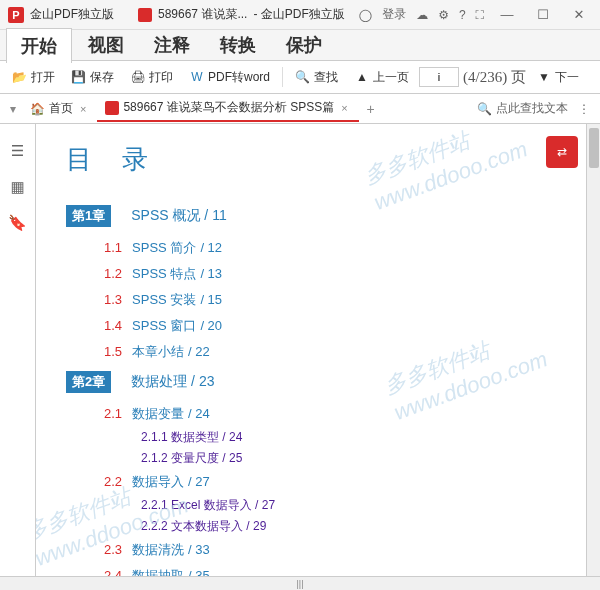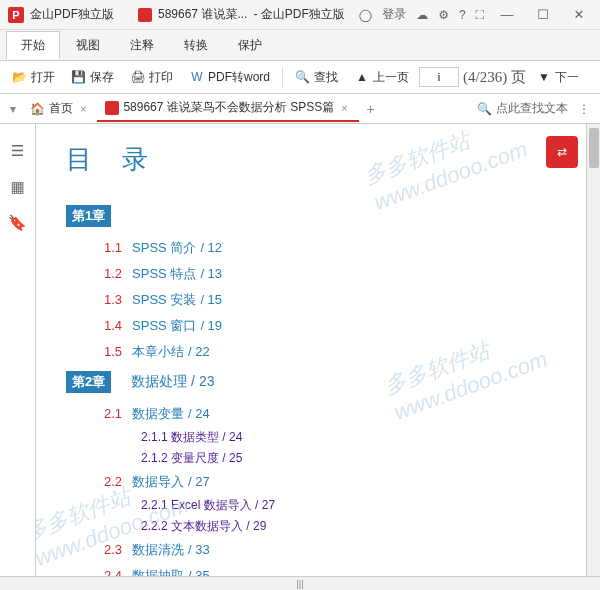--- a/index.html
+++ b/index.html
@@ -4,21 +4,21 @@
 <style>
 * { box-sizing: border-box; margin: 0; padding: 0; font-family: "Microsoft YaHei", sans-serif; }
 body { width: 600px; height: 590px; background: #f5f5f5; overflow: hidden; font-size: 12px; color: #333; }
 .titlebar { height: 30px; background: #f5f5f5; display: flex; align-items: center; padding: 0 8px; border-bottom: 1px solid #ddd; }
 .titlebar .left { display: flex; align-items: center; gap: 6px; flex: 1; }
 .logo { width: 16px; height: 16px; background: #d92b2b; border-radius: 2px; color: white; font-size: 11px; text-align: center; line-height: 16px; font-weight: bold; }
 .pdf-icon { width: 14px; height: 14px; background: #d92b2b; border-radius: 2px; display: inline-block; }
 .titlebar .right { display: flex; align-items: center; gap: 10px; color: #666; }
 .win-btn { width: 26px; text-align: center; cursor: pointer; font-size: 13px; }
 .menubar { height: 30px; background: #f5f5f5; display: flex; align-items: center; padding: 0 6px; gap: 2px; }
-.menu-item { padding: 5px 14px; cursor: pointer; font-size: 12px; }
+.menu-item { padding: 5px 14px; cursor: pointer; font-size: 18px; font-weight: bold; }
 .menu-item.active { background: #fff; border: 1px solid #ccc; border-bottom: none; }
 .toolbar { height: 34px; background: #fff; border-top: 1px solid #ccc; border-bottom: 1px solid #ccc; display: flex; align-items: center; padding: 0 6px; gap: 4px; overflow: hidden; }
 .tool { display: flex; align-items: center; gap: 3px; padding: 3px 6px; cursor: pointer; white-space: nowrap; font-size: 12px; }
 .tool-icon { width: 16px; height: 16px; display: inline-flex; align-items: center; justify-content: center; }
 .sep { width: 1px; height: 20px; background: #ddd; margin: 0 2px; }
 .page-input { width: 40px; height: 20px; border: 1px solid #ccc; text-align: center; font-size: 11px; }
 .page-count { font-size: 15px; color: #555; font-family: Liberation Serif, serif; }
 .tabbar { height: 30px; background: #fff; border-bottom: 1px solid #ccc; display: flex; align-items: center; padding: 0 4px; gap: 0; overflow: hidden; }
 .doc-tab { display: flex; align-items: center; gap: 4px; padding: 4px 8px; cursor: pointer; font-size: 12px; white-space: nowrap; }
 .doc-tab.active { border-bottom: 2px solid #d92b2b; }
@@ -143,25 +143,26 @@
     <div class="watermark" style="top:10px;right:60px"><span>多多软件站</span><br><span>www.ddooo.com</span></div>
     <div class="watermark" style="top:220px;right:40px"><span>多多软件站</span><br><span>www.ddooo.com</span></div>
     <div class="watermark" style="bottom:30px;left:-10px"><span>多多软件站</span><br><span>www.ddooo.com</span></div>
 
     <div class="float-btn">⇄</div>
 
     <div class="toc-title">目录</div>
 
     <div class="chapter-row">
       <span class="chapter-badge">第1章</span>
+      <span class="chapter-title">SPSS 概况 / 11</span>
     </div>
     <div class="sec-row"><span class="sec-num">1.1</span><span class="sec-title">SPSS 简介</span><span class="sec-page">/ 12</span></div>
     <div class="sec-row"><span class="sec-num">1.2</span><span class="sec-title">SPSS 特点</span><span class="sec-page">/ 13</span></div>
     <div class="sec-row"><span class="sec-num">1.3</span><span class="sec-title">SPSS 安装</span><span class="sec-page">/ 15</span></div>
-    <div class="sec-row"><span class="sec-num">1.4</span><span class="sec-title">SPSS 窗口</span><span class="sec-page">/ 19</span></div>
+    <div class="sec-row"><span class="sec-num">1.4</span><span class="sec-title">SPSS 窗口</span><span class="sec-page">/ 20</span></div>
     <div class="sec-row"><span class="sec-num">1.5</span><span class="sec-title">本章小结</span><span class="sec-page">/ 22</span></div>
 
     <div class="chapter-row">
       <span class="chapter-badge">第2章</span>
       <span class="chapter-title">数据处理 / 23</span>
     </div>
     <div class="sec-row"><span class="sec-num">2.1</span><span class="sec-title">数据变量</span><span class="sec-page">/ 24</span></div>
     <div class="sub-row">2.1.1  数据类型 / 24</div>
     <div class="sub-row">2.1.2  变量尺度 / 25</div>
     <div class="sec-row"><span class="sec-num">2.2</span><span class="sec-title">数据导入</span><span class="sec-page">/ 27</span></div>

